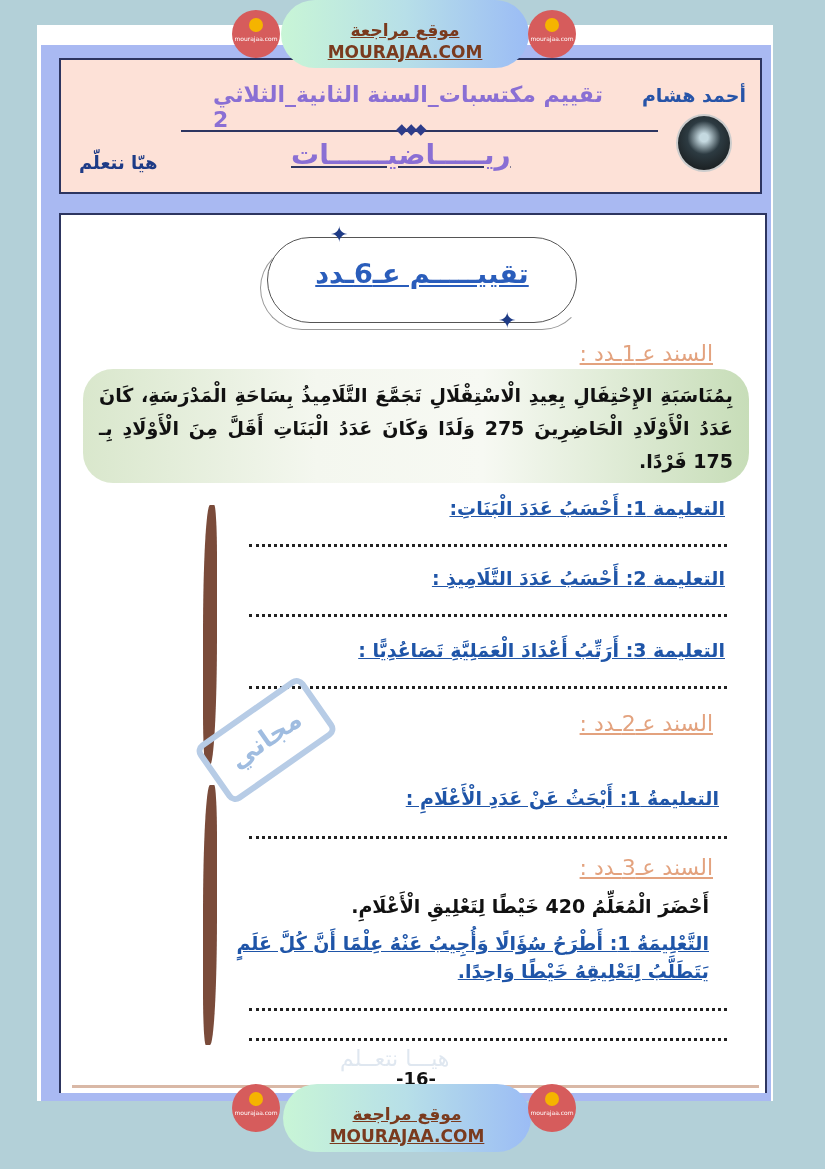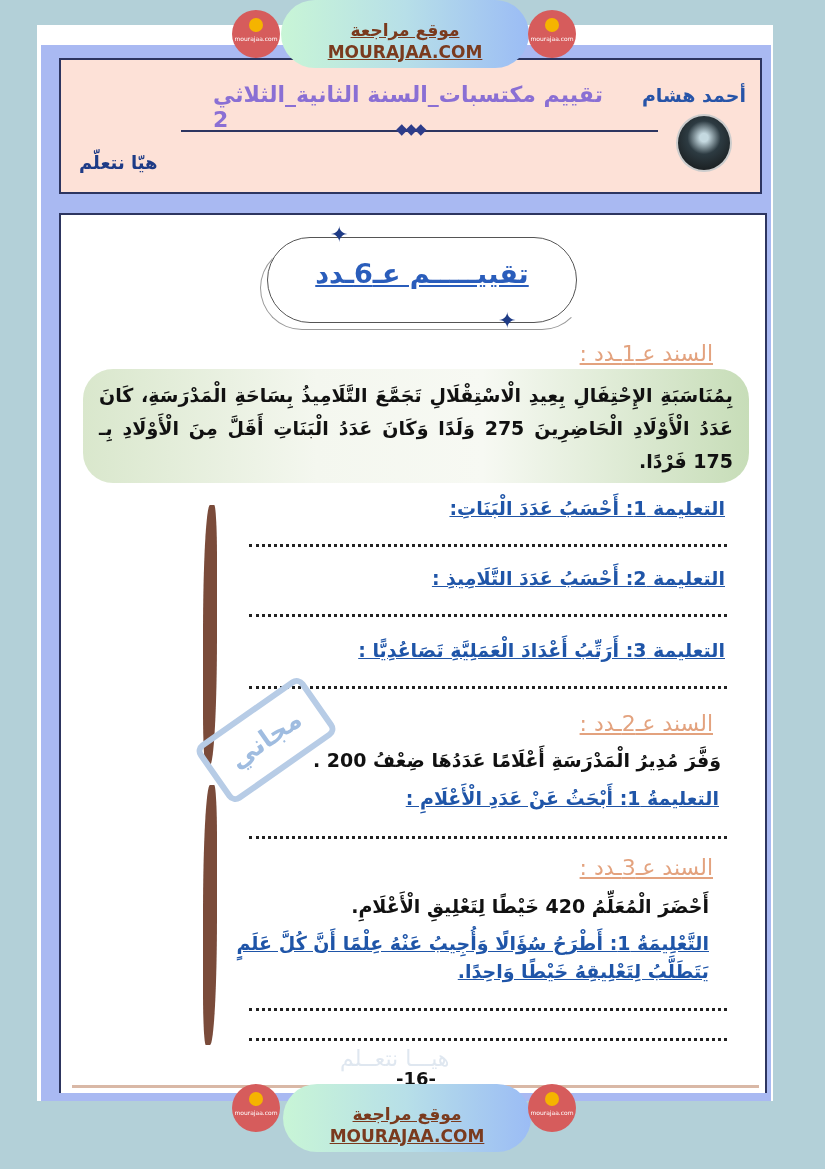--- a/index.html
+++ b/index.html
@@ -113,20 +113,21 @@
 
 <div class="page">
   <div class="page-inner"></div>
 
   <div class="header-box" style="left:22px; top:33px;">
     <div class="author">أحمد هشام</div>
     <div class="avatar"></div>
     <div class="main-title">تقييم مكتسبات_السنة الثانية_الثلاثي 2</div>
     <div class="divider"></div>
     <div class="diamonds">◆◆◆</div>
+    <div class="subject">ريـــــاضيــــــات</div>
     <div class="tagline">هيّا نتعلّم</div>
   </div>
 
   <div class="content-box" style="left:22px; top:188px;">
     <div class="eval-pill">
       <span class="star" style="left:62px; top:-14px;">✦</span>
       <span class="star" style="left:230px; top:72px;">✦</span>
       <div class="eval-title">تقييـــــم عـ6ـدد</div>
     </div>
 
@@ -138,21 +139,20 @@
     <div class="instr" style="top:282px;">التعليمة 1: أَحْسَبُ عَدَدَ الْبَنَاتِ:</div>
     <div class="dots" style="top:328px;"></div>
     <div class="instr" style="top:352px;">التعليمة 2: أَحْسَبُ عَدَدَ التَّلَامِيذِ :</div>
     <div class="dots" style="top:398px;"></div>
     <div class="instr" style="top:424px;">التعليمة 3: أَرَتِّبُ أَعْدَادَ الْعَمَلِيَّةِ تَصَاعُدِيًّا :</div>
     <div class="dots" style="top:470px;"></div>
 
     <div class="stamp">مجاني</div>
 
     <div class="sanad-label" style="top:496px;">السند عـ2ـدد :</div>
-    <div class="body-text" style="top:534px;">وَفَّرَ مُدِيرُ الْمَدْرَسَةِ أَعْلَامًا عَدَدُهَا ضِعْفُ 200 .</div>
     <div class="instr" style="top:572px; right:46px;text-decoration:underline;">التعليمةُ 1: أَبْحَثُ عَنْ عَدَدِ الْأَعْلَامِ :</div>
     <div class="dots" style="top:620px;"></div>
 
     <div class="brace" style="left:142px; top:570px; height:260px;"></div>
 
     <div class="sanad-label" style="top:640px;">السند عـ3ـدد :</div>
     <div class="body-text" style="top:680px; right:56px;">أَحْضَرَ الْمُعَلِّمُ 420 خَيْطًا لِتَعْلِيقِ الْأَعْلَامِ.</div>
     <div class="instr" style="top:714px; right:56px; width:500px; line-height:28px;">التَّعْلِيمَةُ 1: أَطْرَحُ سُؤَالًا وَأُجِيبُ عَنْهُ عِلْمًا أَنَّ كُلَّ عَلَمٍ يَتَطَلَّبُ لِتَعْلِيقِهُ خَيْطًا وَاحِدًا.</div>
     <div class="dots" style="top:792px;"></div>
     <div class="dots" style="top:822px;"></div>

